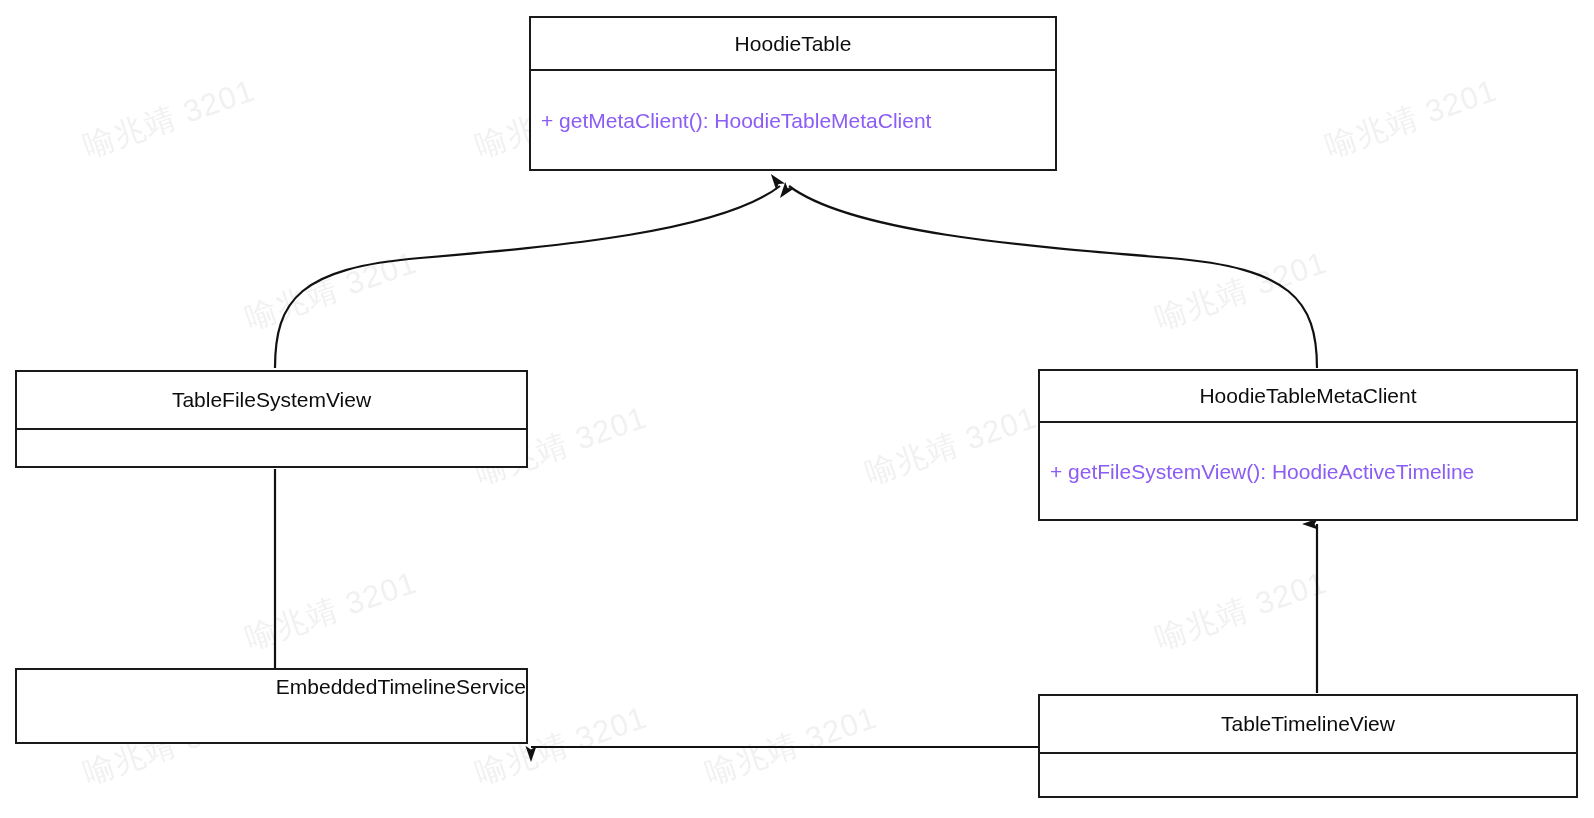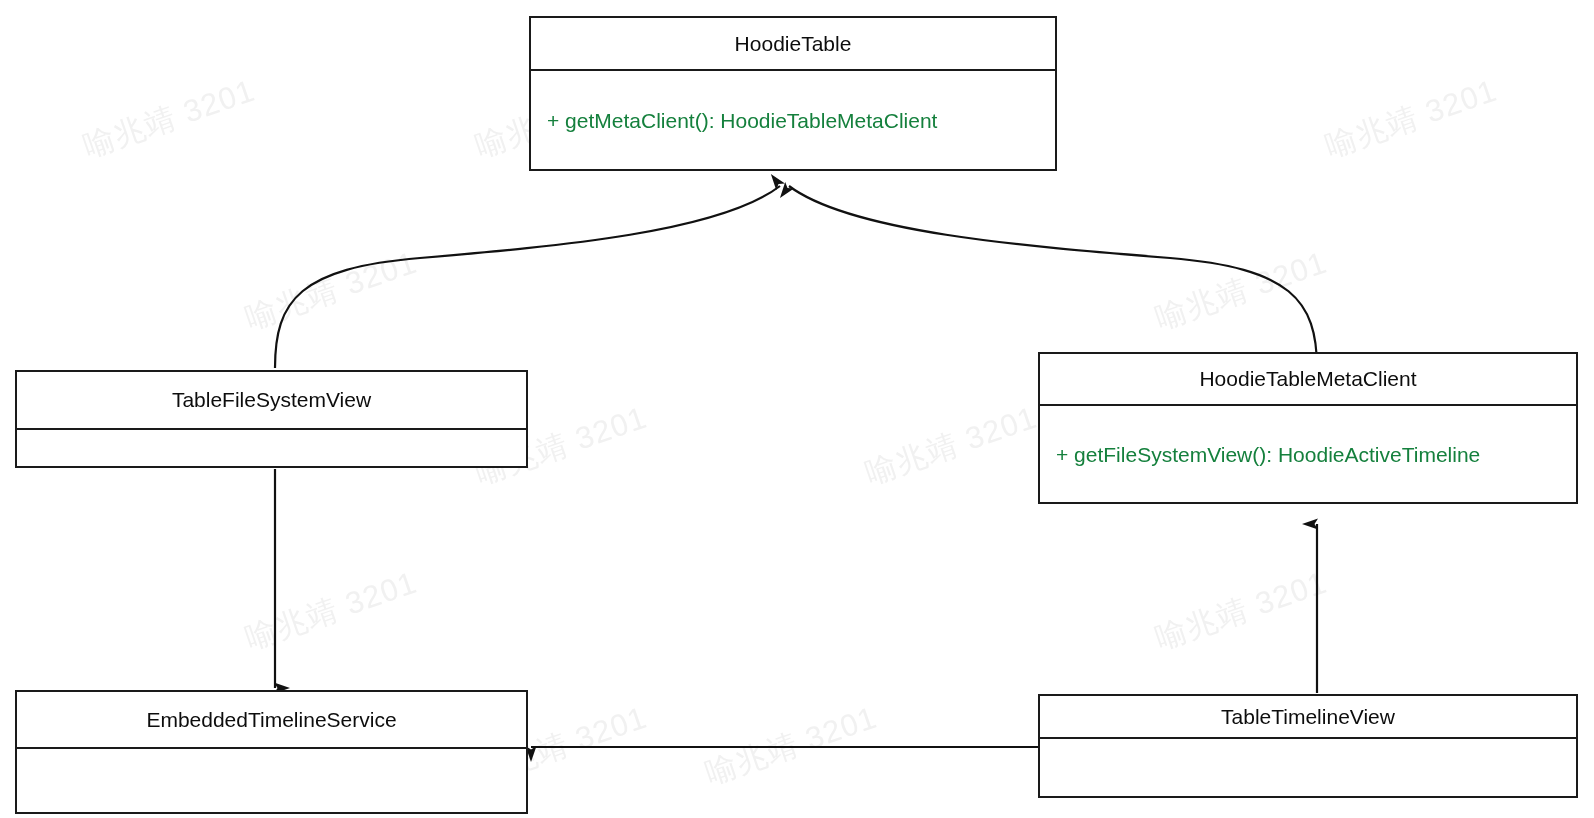--- a/index.html
+++ b/index.html
@@ -73,48 +73,47 @@
     box-sizing: border-box;
     border-top: 2px solid #1a1a1a;
     display: flex;
     flex-direction: column;
     justify-content: center;
     flex: 1 1 auto;
   }
   .uml-member {
     box-sizing: border-box;
     font-size: 21px;
-    color: #15803d;
+    color: #8b5cf6;
     padding: 0 10px;
     white-space: nowrap;
     line-height: 1.0;
     display: flex;
     align-items: center;
     flex: 1 1 0;
-    margin-left: 6px;
   }
   .uml-compartment.empty {
     min-height: 38px;
   }
 
   
   #class-hoodietable        { left: 529px;  top: 16px;  width: 528px; height: 155px; justify-content: center; }
   #class-hoodietable .uml-title { height: 51px; }
 
   #class-tablefilesystemview { left: 15px;  top: 370px; width: 513px; height: 98px; }
   #class-tablefilesystemview .uml-title { height: 68px; }
 
-  #class-hoodietablemetaclient { left: 1038px; top: 352px; width: 540px; height: 152px; }
+  #class-hoodietablemetaclient { left: 1038px; top: 369px; width: 540px; height: 152px; }
   #class-hoodietablemetaclient .uml-title { height: 50px; }
 
-  #class-embeddedtimelineservice { left: 15px; top: 690px; width: 513px; height: 124px; }
+  #class-embeddedtimelineservice { left: 15px; top: 668px; width: 513px; height: 76px; align-items: flex-end; }
   #class-embeddedtimelineservice .uml-title { height: 55px; }
 
   #class-tabletimelineview { left: 1038px; top: 694px; width: 540px; height: 104px; }
-  #class-tabletimelineview .uml-title { height: 41px; }
+  #class-tabletimelineview .uml-title { height: 56px; }
 </style>
 </head>
 <body>
 
 <div id="canvas">
 
   <div class="wm-layer" id="wm-layer">
       <div class="wm" style="left: 78px; top: 128px; transform: rotate(-19deg); color: rgb(241, 241, 241);">喻兆靖 3201</div>
       <div class="wm" style="left: 470px; top: 128px; transform: rotate(-19deg); color: rgb(241, 241, 241);">喻兆靖 3201</div>
       <div class="wm" style="left: 860px; top: 128px; transform: rotate(-19deg); color: rgb(241, 241, 241);">喻兆靖 3201</div>

